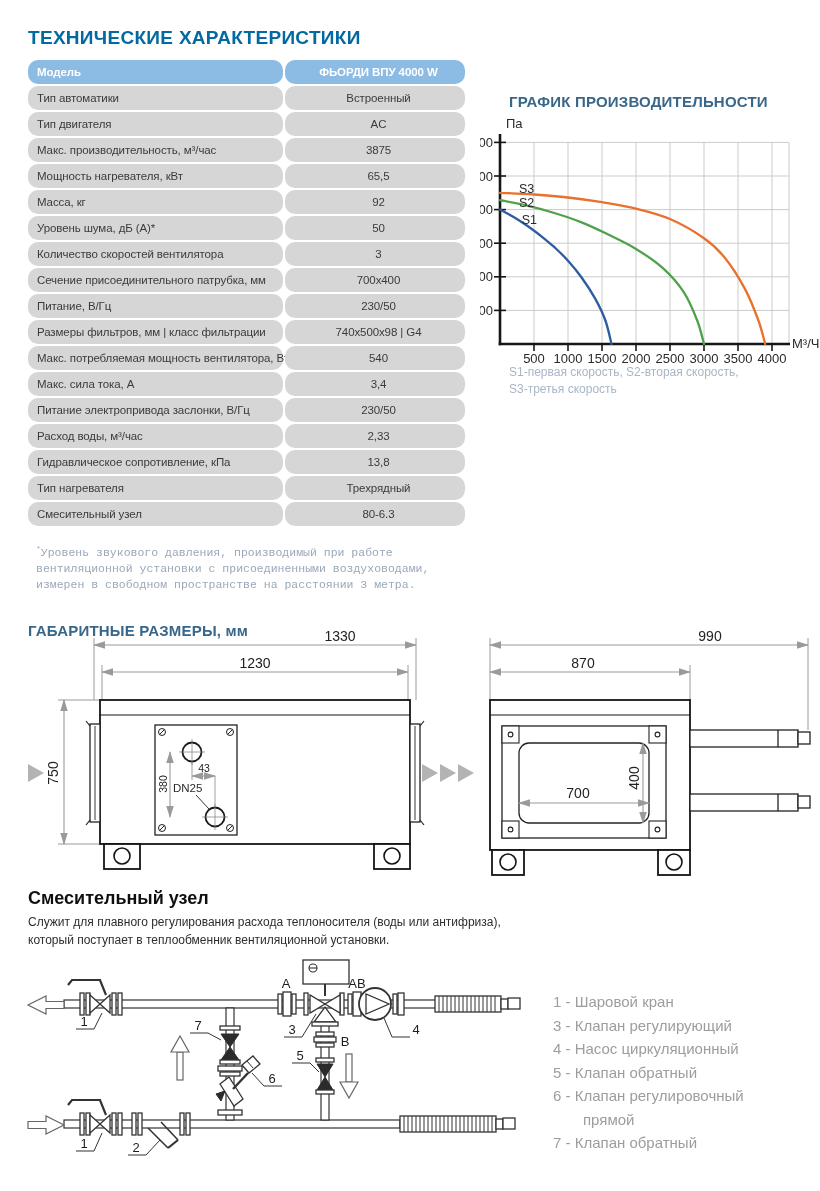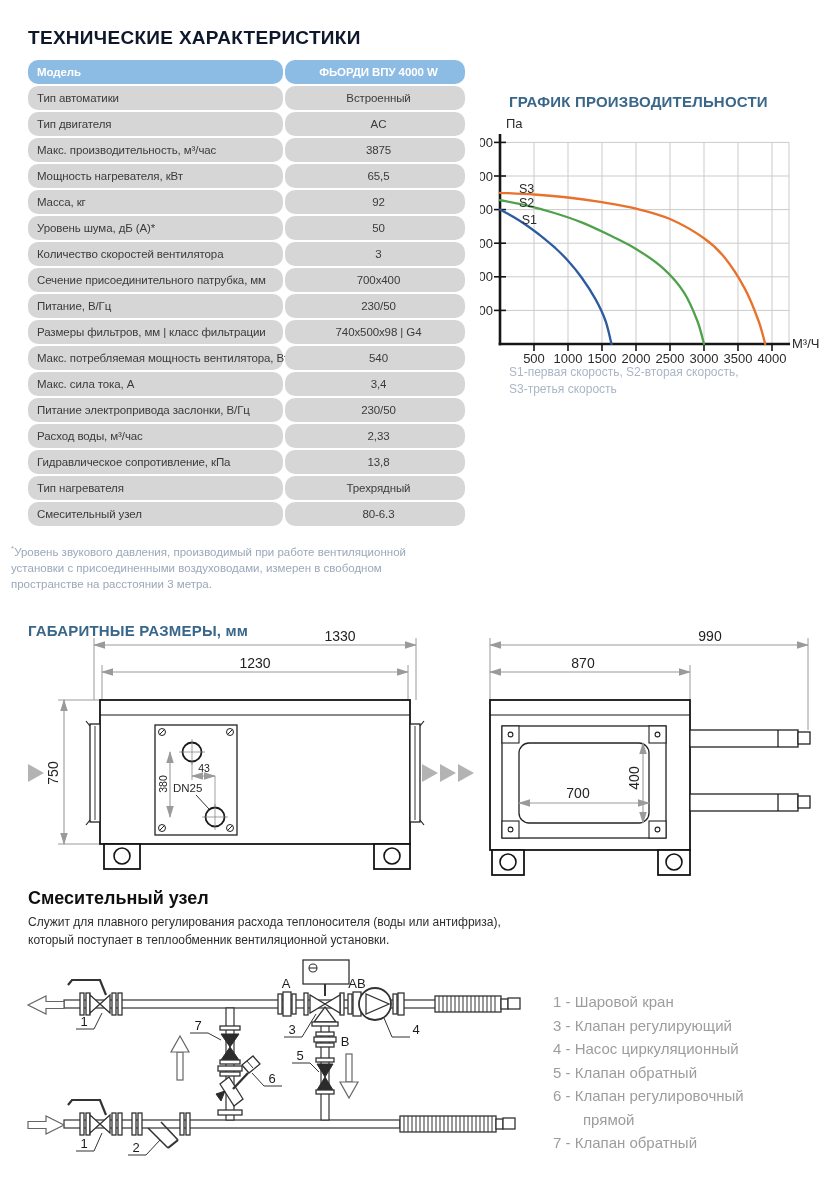--- a/index.html
+++ b/index.html
@@ -1,19 +1,19 @@
 <!DOCTYPE html>
 <html><head>
 <meta charset="utf-8">
 <style>
   html,body{margin:0;padding:0;background:#fff;}
   .canvas{position:relative;width:820px;height:1191px;background:#ffffff;
           font-family:"Liberation Sans",sans-serif;overflow:hidden;}
   .abs{position:absolute;}
-  .title-light{font-size:19px;font-weight:700;color:#0f172a;letter-spacing:.3px;}
+  .title-light{font-size:19px;font-weight:700;color:#0369a1;letter-spacing:.3px;}
   .title-dark{font-size:15px;font-weight:700;color:#39678a;letter-spacing:.2px;}
   .title-black{font-size:18px;font-weight:700;color:#0f0f0f;}
 
   
   .spec-table{display:grid;grid-template-columns:255px 180px;gap:2px;width:437px;}
   .spec-table .th{background:#8cbbe3;color:#ffffff;font-weight:700;}
   .spec-table .td{background:#d6d6d6;color:#3b3b3b;}
   .spec-table .cell{height:24px;display:flex;align-items:center;font-size:11.5px;letter-spacing:-.1px;white-space:nowrap;border-radius:10px;}
   .spec-table .left{padding-left:9px;justify-content:flex-start;}
   .spec-table .val{justify-content:center;text-align:center;padding-left:7px;}
@@ -84,21 +84,21 @@
       <div class="cell td left">Расход воды, м³/час</div>
       <div class="cell td val">2,33</div>
       <div class="cell td left">Гидравлическое сопротивление, кПа</div>
       <div class="cell td val">13,8</div>
       <div class="cell td left">Тип нагревателя</div>
       <div class="cell td val">Трехрядный</div>
       <div class="cell td left">Смесительный узел</div>
       <div class="cell td val">80-6.3</div>
     </div>
 
-  <div class="abs footnote" style="left:11px;top:543px;">
+  <div class="abs footnote" style="left:36px;top:543px;font-family:Liberation Mono, monospace;">
     <sup>*</sup><span>Уровень звукового давления, производимый при работе вентиляционной установки с присоединенными воздуховодами, измерен в свободном пространстве на расстоянии 3 метра.</span>
   </div>
 
   <div class="abs title-dark" style="left:509px;top:93px;">ГРАФИК ПРОИЗВОДИТЕЛЬНОСТИ</div>
 
   <svg class="abs" style="left:480px;top:112px;" width="340" height="258" viewBox="0 0 340 258">
       <line x1="20" y1="198.4" x2="309" y2="198.4" stroke="#cbcbcb" stroke-width="1"></line>
       <line x1="20" y1="164.8" x2="309" y2="164.8" stroke="#cbcbcb" stroke-width="1"></line>
       <line x1="20" y1="131.2" x2="309" y2="131.2" stroke="#cbcbcb" stroke-width="1"></line>
       <line x1="20" y1="97.6" x2="309" y2="97.6" stroke="#cbcbcb" stroke-width="1"></line>

